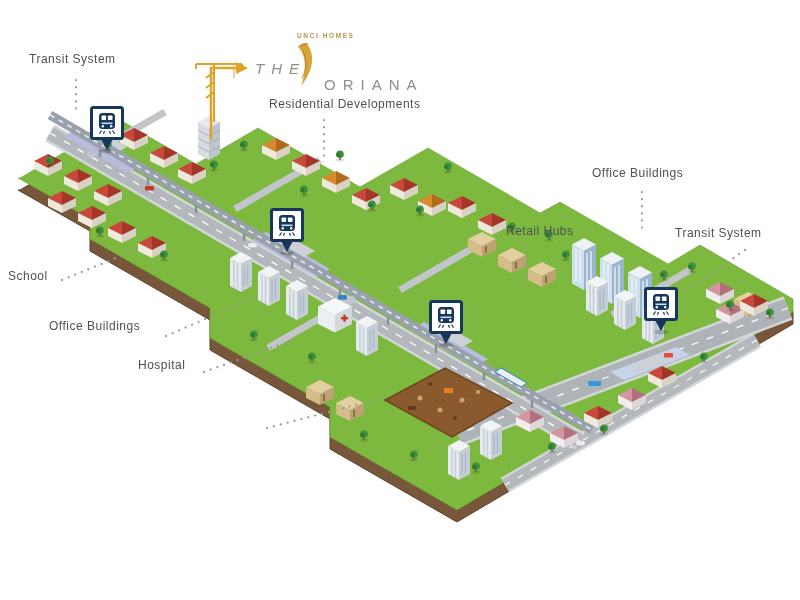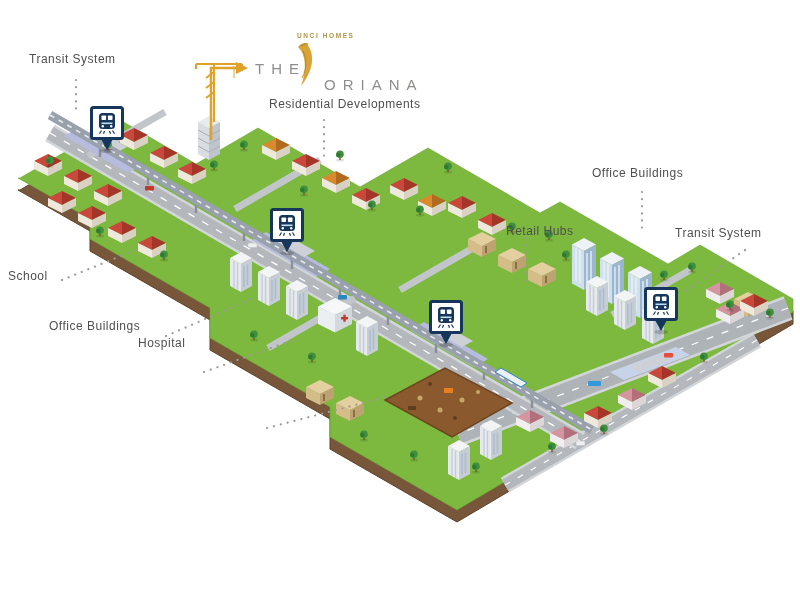--- a/index.html
+++ b/index.html
@@ -4,21 +4,21 @@
 <title>Masterplan Map</title>
 <style>
   html,body{margin:0;padding:0;background:#fff;}
   .stage{position:relative;width:800px;height:600px;background:#ffffff;overflow:hidden;
          font-family:"Liberation Sans",sans-serif;}
   .stage svg.map{position:absolute;left:0;top:0;}
   .callout{position:absolute;font-size:12px;color:#4f4f4f;letter-spacing:.5px;white-space:nowrap;}
   .logo-dev{position:absolute;left:297px;top:32px;font-size:6.5px;font-weight:bold;
             letter-spacing:1.6px;color:#b29547;white-space:nowrap;}
   .logo-word{position:absolute;font-size:15px;color:#8e8e8c;letter-spacing:7px;white-space:nowrap;}
-  .logo-the{left:255px;top:60px;}
+  .logo-the{left:255px;top:60px;font-style:italic;}
   .logo-oriana{left:324px;top:76px;}
   .leaf{position:absolute;left:293px;top:42px;}
 </style>
 </head>
 <body>
 
 <div class="stage">
 
 <svg class="map" width="800" height="600" viewBox="0 0 800 600">
   <defs>
@@ -290,14 +290,14 @@
   </svg>
   <div class="logo-word logo-oriana">ORIANA</div>
 
   <div class="callout" style="left:29px;top:52px">Transit System</div>
   <div class="callout" style="left:269px;top:97px">Residential Developments</div>
   <div class="callout" style="left:592px;top:166px">Office Buildings</div>
   <div class="callout" style="left:506px;top:224px">Retail Hubs</div>
   <div class="callout" style="left:675px;top:226px">Transit System</div>
   <div class="callout" style="left:8px;top:269px">School</div>
   <div class="callout" style="left:49px;top:319px">Office Buildings</div>
-  <div class="callout" style="left:138px;top:336px">Hospital</div>
+  <div class="callout" style="left:138px;top:358px">Hospital</div>
 </div>
 
 </body></html>

